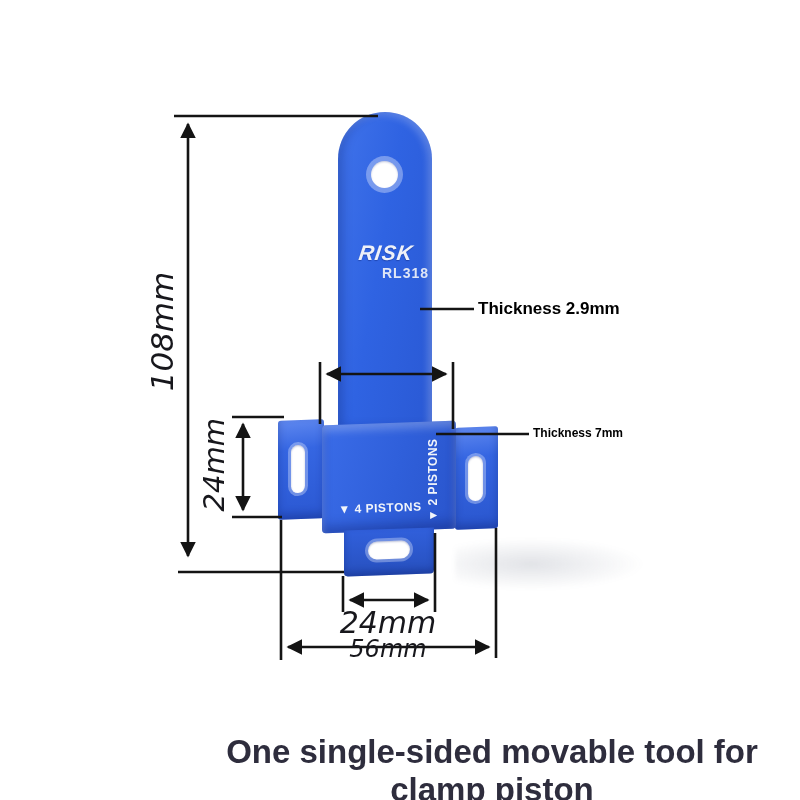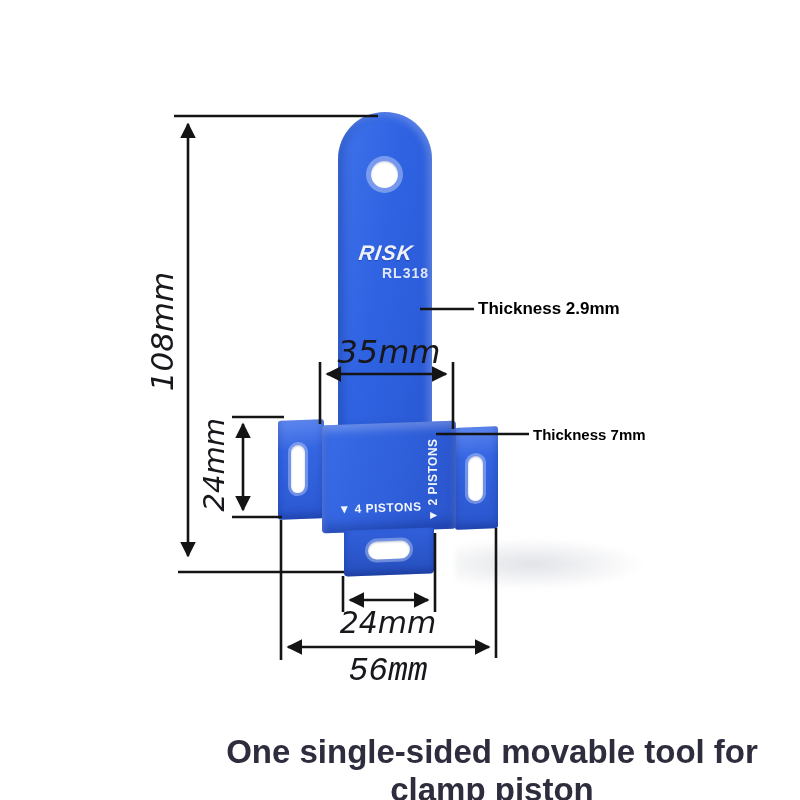--- a/index.html
+++ b/index.html
@@ -86,27 +86,27 @@
   #dims-svg{left:0;top:0;}
 
   .dim-label{
     color:#17171c;font-family:"DejaVu Sans", sans-serif;font-style:italic;
     text-align:center;line-height:1;
   }
   #label-108{left:102px;top:316px;width:120px;font-size:31px;transform:rotate(-90deg);}
   #label-24v{left:169px;top:452px;width:90px;font-size:29px;transform:rotate(-90deg);}
   #label-35{left:329px;top:336px;width:120px;font-size:32px;}
   #label-24h{left:328px;top:608px;width:120px;font-size:30px;}
-  #label-56{left:328px;top:655px;width:120px;font-size:33px;font-family:Liberation Mono, monospace;}
+  #label-56{left:328px;top:637px;width:120px;font-size:24px;}
   .thick-label{
     color:#000000;font-weight:bold;font-style:normal;
     font-family:"Liberation Sans", sans-serif;
   }
   #label-t29{left:478px;top:299px;font-size:17px;}
-  #label-t7{left:533px;top:426px;font-size:15px;}
+  #label-t7{left:533px;top:426px;font-size:12px;}
 
   #caption{
     left:192px;top:733px;width:600px;text-align:center;
     color:#2e2d3d;font-weight:bold;font-size:33px;
   }
 </style>
 </head>
 <body>
 
 <div id="stage">
@@ -172,21 +172,20 @@
 
       <g>
         <line x1="281" y1="520" x2="281" y2="660"></line>
         <line x1="496" y1="528" x2="496" y2="658"></line>
         <line x1="288" y1="647" x2="489" y2="647" marker-start="url(#arr)" marker-end="url(#arr)"></line>
       </g>
     </g>
   </svg>
 
   <div class="abs dim-label" id="label-108">108mm</div>
-  <div class="abs dim-label" id="label-35">35mm</div>
   <div class="abs dim-label" id="label-24v">24mm</div>
   <div class="abs dim-label" id="label-24h">24mm</div>
   <div class="abs dim-label" id="label-56">56mm</div>
   <div class="abs thick-label" id="label-t29">Thickness 2.9mm</div>
   <div class="abs thick-label" id="label-t7">Thickness 7mm</div>
 
   <div class="abs" id="caption">One single-sided movable tool for clamp piston</div>
 
 </div>
 

